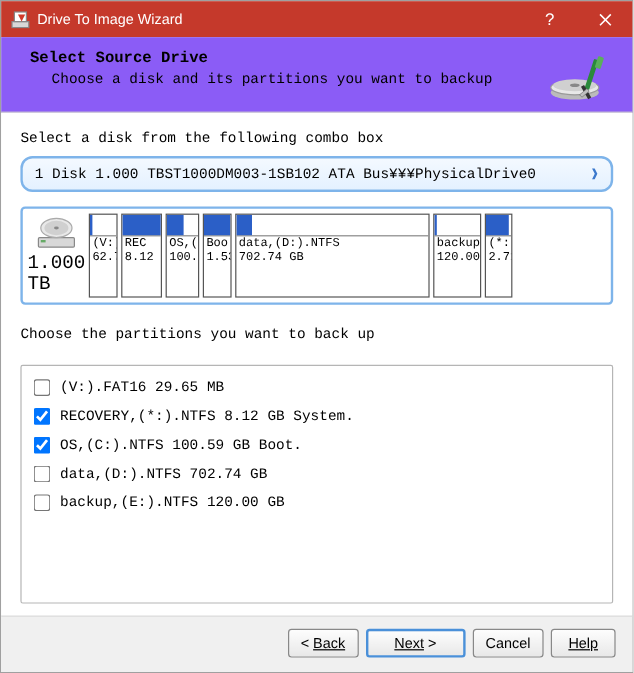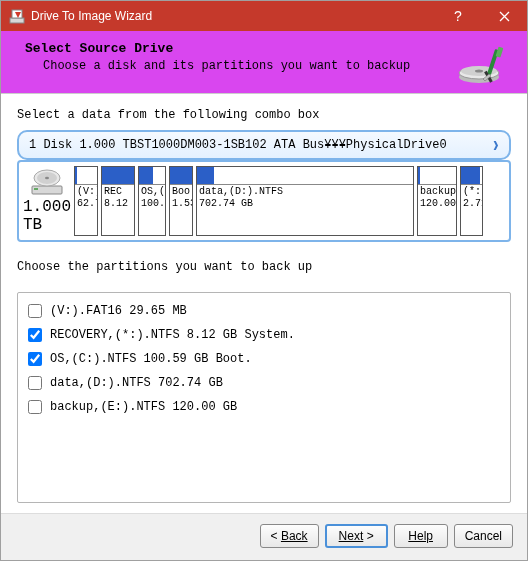--- a/index.html
+++ b/index.html
@@ -6,31 +6,31 @@
 body { font-family: 'MS Gothic', 'Courier New', monospace; font-size: 12px; background: #f0f0f0; overflow: hidden; }
 
 .window { width: 528px; height: 561px; background: #fff; border: 1px solid #a0a0a0; display: flex; flex-direction: column; }
 
 .titlebar { height: 30px; background: #c5392b; color: #fff; display: flex; align-items: center; padding: 0 0 0 8px; }
 .titlebar-icon { width: 16px; height: 16px; margin-right: 6px; display: flex; align-items: center; justify-content: center; }
 .titlebar-title { flex: 1; font-family: 'Segoe UI', sans-serif; font-size: 12px; }
 .titlebar-help { width: 46px; height: 30px; display: flex; align-items: center; justify-content: center; font-family: 'Segoe UI', sans-serif; font-size: 14px; cursor: pointer; }
 .titlebar-close { width: 46px; height: 30px; display: flex; align-items: center; justify-content: center; cursor: pointer; }
 
-.header { padding: 10px 16px 8px 24px; display: flex; align-items: flex-start; border-bottom: 1px solid #ccc; background: #d946ef; }
+.header { padding: 10px 16px 8px 24px; display: flex; align-items: flex-start; border-bottom: 1px solid #ccc; background: #8b5cf6; }
 .header-text { flex: 1; }
 .header-title { font-weight: bold; font-size: 13px; margin-bottom: 3px; }
 .header-sub { font-size: 12px; padding-left: 18px; }
 .header-icon { width: 54px; height: 44px; }
 
 .content { flex: 1; padding: 14px 16px 10px 16px; background: #fff; display: flex; flex-direction: column; }
 
 .label1 { margin-bottom: 8px; }
 
-.combo { border: 2px solid #7eb4ea; border-radius: 10px; background: linear-gradient(#f4f9ff, #e4f1ff); padding: 6px 10px; display: flex; align-items: center; cursor: pointer; margin-bottom: 0; }
+.combo { border: 2px solid #7eb4ea; border-radius: 10px; background: linear-gradient(#f4f9ff, #e4f1ff); padding: 6px 10px; display: flex; align-items: center; cursor: pointer; margin-bottom: 12px; }
 .combo-text { flex: 1; color: #000; }
 .combo-arrow { color: #3b78cc; font-size: 11px; }
 
 .diskbar { border: 2px solid #7eb4ea; border-radius: 4px; padding: 4px; display: flex; gap: 3px; margin-bottom: 18px; background: #fff; }
 .diskicon { width: 48px; display: flex; flex-direction: column; align-items: center; justify-content: flex-end; padding: 2px; }
 .diskicon svg { margin-bottom: 2px; }
 .diskicon-label { font-size: 16px; }
 
 .part { border: 1px solid #555; display: flex; flex-direction: column; background: #fff; min-width: 22px; overflow: hidden; }
 .part-bar { height: 18px; border-bottom: 1px solid #888; position: relative; }
@@ -41,21 +41,21 @@
 .label2 { margin-bottom: 18px; }
 
 .partlist { border: 1px solid #b5b5b5; border-radius: 2px; flex: 1; background: #fff; padding: 6px 4px; }
 .partrow { display: flex; align-items: center; padding: 5px 6px; gap: 8px; }
 .partrow input[type=checkbox] { width: 14px; height: 14px; cursor: pointer; }
 .partrow-label { font-size: 12px; }
 
 .footer { padding: 10px 14px 12px 14px; display: flex; justify-content: flex-end; gap: 6px; background: #f0f0f0; border-top: 1px solid #ddd; }
 .btn { font-family: 'Segoe UI', sans-serif; font-size: 12px; padding: 4px 10px; border: 1px solid #888; border-radius: 3px; background: linear-gradient(#fdfdfd, #e8e8e8); cursor: pointer; min-width: 54px; }
 .btn .u { text-decoration: underline; }
-.btn-default { border: 2px solid #4a90d9; padding: 2px 12px; }
+.btn-default { border: 2px solid #4a90d9; padding: 2px 22px; }
 </style>
 </head>
 <body>
 
 <div class="window">
 
   <div class="titlebar">
     <span class="titlebar-icon">
       <svg width="16" height="16" viewBox="0 0 16 16">
           <rect x="1" y="10" width="14" height="5" fill="#d8d8d8" stroke="#888"></rect>
@@ -86,21 +86,21 @@
         <rect x="34" y="8" width="4" height="26" fill="#2a8a3a" rx="1" transform="rotate(18 36 21)"></rect>
         <rect x="40" y="6" width="5" height="10" fill="#5ab05a" rx="1" transform="rotate(18 42 11)"></rect>
         <rect x="30" y="30" width="3" height="12" fill="#333" transform="rotate(-30 31 36)"></rect>
         <path d="M26 38 L32 33 L34 35 L28 40 Z" fill="#c0c0c0" stroke="#666" stroke-width="0.5"></path>
       </svg>
     </div>
   </div>
 
   <div class="content">
 
-    <div class="label1">Select a data from the following combo box</div>
+    <div class="label1">Select a disk from the following combo box</div>
 
     <div class="combo">
       <span class="combo-text">1 Disk 1.000 TBST1000DM003-1SB102 ATA Bus¥¥¥PhysicalDrive0</span>
       <span class="combo-arrow">❱</span>
     </div>
 
     <div class="diskbar">
       <div class="diskicon">
         <svg width="34" height="28" viewBox="0 0 34 28">
           <rect x="2" y="18" width="30" height="8" fill="#d8d8d8" stroke="#888" rx="1"></rect>
@@ -133,21 +133,21 @@
             <div class="part-label">OS,(C</div>
             <div class="part-size">100.5</div>
           </div>
           <div class="part" style="width: 24px;">
             <div class="part-bar">
               <div class="part-fill" style="width:100%"></div>
             </div>
             <div class="part-label">Boo</div>
             <div class="part-size">1.53</div>
           </div>
-          <div class="part" style="width: 218px;">
+          <div class="part" style="width: 162px;">
             <div class="part-bar">
               <div class="part-fill" style="width:8%"></div>
             </div>
             <div class="part-label">data,(D:).NTFS</div>
             <div class="part-size">702.74 GB</div>
           </div>
           <div class="part" style="width: 40px;">
             <div class="part-bar">
               <div class="part-fill" style="width:5%"></div>
             </div>
@@ -187,17 +187,17 @@
           <input type="checkbox" style="">
           <span class="partrow-label">backup,(E:).NTFS 120.00 GB</span>
         </div>
       </div>
 
   </div>
 
   <div class="footer">
     <button class="btn">&lt; <span class="u">Back</span></button>
     <button class="btn btn-default"><span class="u">Next</span> &gt;</button>
+    <button class="btn"><span>Cancel</span></button>
     <button class="btn"><span class="u">Help</span></button>
-    <button class="btn"><span>Cancel</span></button>
   </div>
 
 </div>
 
 </body></html>

